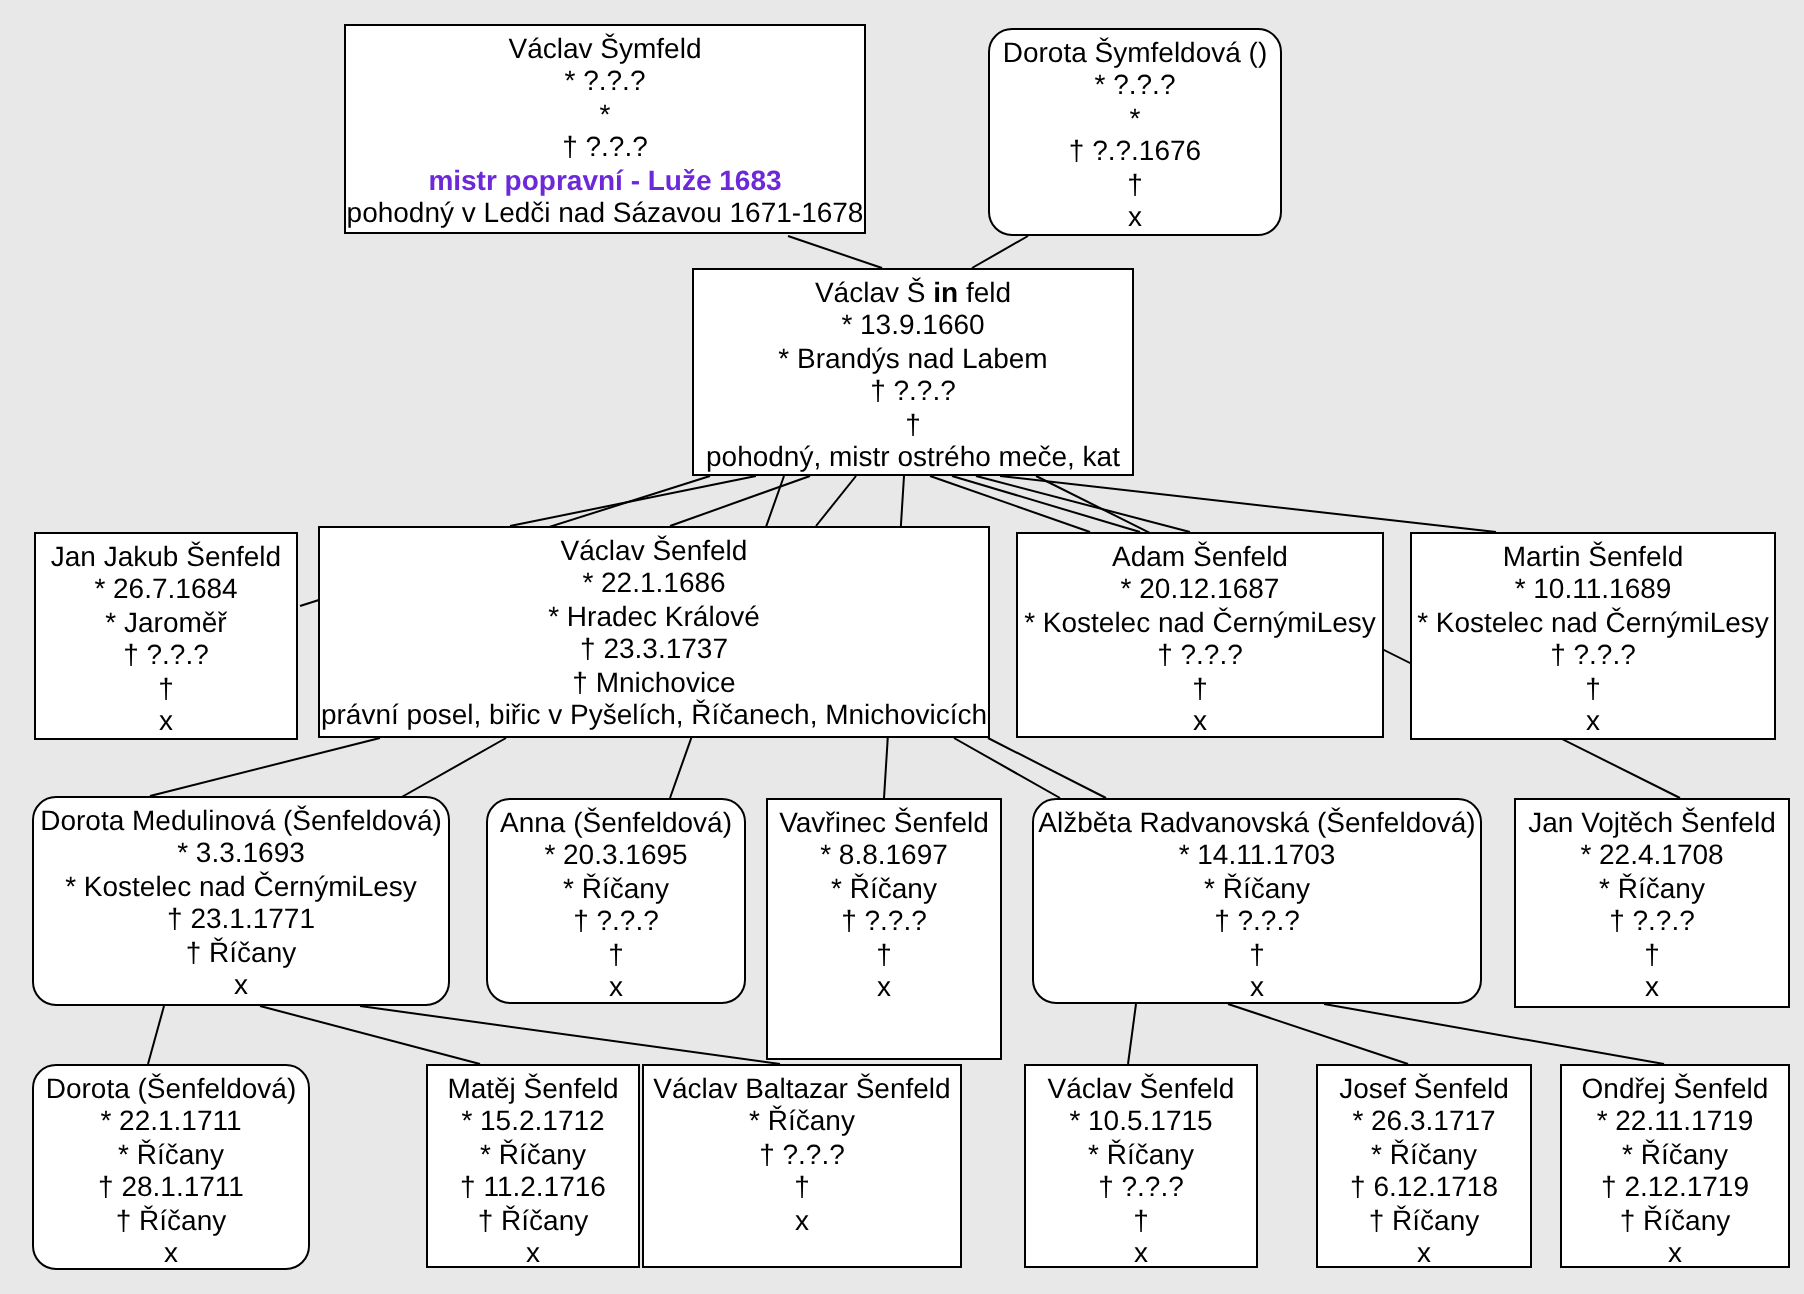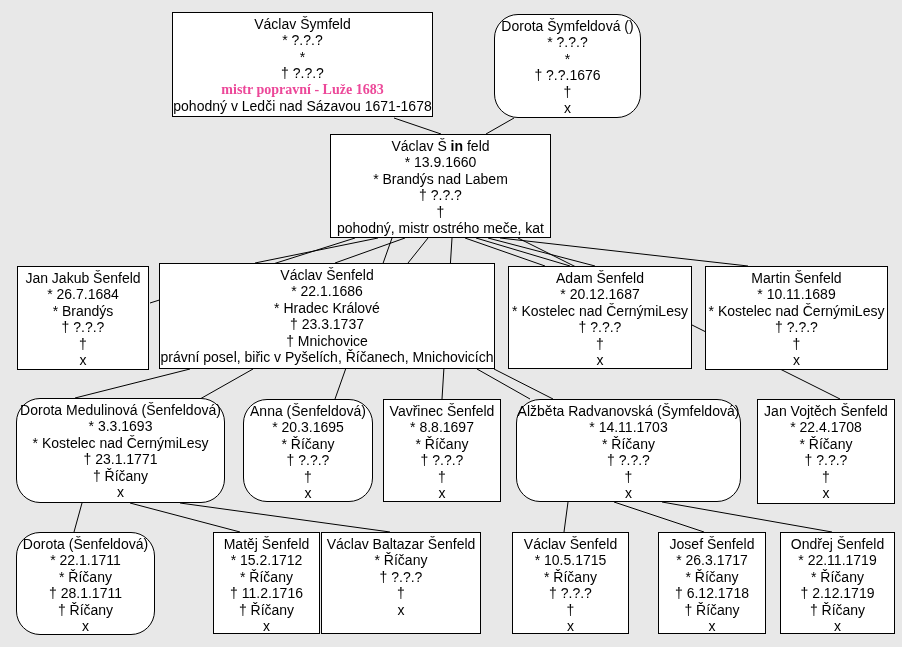--- a/index.html
+++ b/index.html
@@ -18,27 +18,27 @@
     box-sizing:border-box;
     background:#ffffff;
     border:1.5px solid #000;
     text-align:center;
     font-size:14px;
     line-height:16.4px;
     color:#000;
     padding-top:3px;
     cursor:default;
   }
-  .person-box.rounded{border-radius:24px;}
+  .person-box.rounded{border-radius:12px;}
   .person-name{white-space:nowrap;}
   .person-line{white-space:nowrap;}
   .person-line.serif{
-    font-family:Liberation Serif, serif;
+    font-family:Liberation Sans, sans-serif;
     font-weight:bold;
-    color:#ec4899;
+    color:#6d28d9;
   }
   .bold{font-weight:bold;}
 </style>
 </head>
 <body>
 
 <div id="canvas">
   <svg id="lines" width="902" height="647">
       <line x1="394" y1="118" x2="441" y2="134"></line>
       <line x1="514" y1="118" x2="486" y2="134"></line>
@@ -74,32 +74,32 @@
         <div class="person-line">pohodný v Ledči nad Sázavou 1671-1678</div>
       </div>
       <div class="person-box rounded" style="left: 494px; top: 14px; width: 147px; height: 104px;">
         <div class="person-name">Dorota Šymfeldová ()</div>
         <div class="person-line">* ?.?.?</div>
         <div class="person-line">*</div>
         <div class="person-line">† ?.?.1676</div>
         <div class="person-line">†</div>
         <div class="person-line">x</div>
       </div>
-      <div class="person-box" style="left: 330px; top: 134px; width: 221px; height: 104px;">
+      <div class="person-box" style="left: 346px; top: 134px; width: 221px; height: 104px;">
         <div class="person-name"><span>Václav Š </span><span class="bold">in</span><span> feld</span></div>
         <div class="person-line">* 13.9.1660</div>
         <div class="person-line">* Brandýs nad Labem</div>
         <div class="person-line">† ?.?.?</div>
         <div class="person-line">†</div>
         <div class="person-line">pohodný, mistr ostrého meče, kat</div>
       </div>
       <div class="person-box" style="left: 17px; top: 266px; width: 132px; height: 104px;">
         <div class="person-name">Jan Jakub Šenfeld</div>
         <div class="person-line">* 26.7.1684</div>
-        <div class="person-line">* Brandýs</div>
+        <div class="person-line">* Jaroměř</div>
         <div class="person-line">† ?.?.?</div>
         <div class="person-line">†</div>
         <div class="person-line">x</div>
       </div>
       <div class="person-box" style="left: 159px; top: 263px; width: 336px; height: 106px;">
         <div class="person-name">Václav  Šenfeld</div>
         <div class="person-line">* 22.1.1686</div>
         <div class="person-line">* Hradec Králové</div>
         <div class="person-line">† 23.3.1737</div>
         <div class="person-line">† Mnichovice</div>
@@ -130,30 +130,30 @@
         <div class="person-line">x</div>
       </div>
       <div class="person-box rounded" style="left: 243px; top: 399px; width: 130px; height: 103px;">
         <div class="person-name">Anna  (Šenfeldová)</div>
         <div class="person-line">* 20.3.1695</div>
         <div class="person-line">* Říčany</div>
         <div class="person-line">† ?.?.?</div>
         <div class="person-line">†</div>
         <div class="person-line">x</div>
       </div>
-      <div class="person-box" style="left: 383px; top: 399px; width: 118px; height: 103px;">
+      <div class="person-box" style="left: 383px; top: 399px; width: 118px; height: 131px;">
         <div class="person-name">Vavřinec Šenfeld</div>
         <div class="person-line">* 8.8.1697</div>
         <div class="person-line">* Říčany</div>
         <div class="person-line">† ?.?.?</div>
         <div class="person-line">†</div>
         <div class="person-line">x</div>
       </div>
       <div class="person-box rounded" style="left: 516px; top: 399px; width: 225px; height: 103px;">
-        <div class="person-name">Alžběta Radvanovská (Šymfeldová)</div>
+        <div class="person-name">Alžběta Radvanovská (Šenfeldová)</div>
         <div class="person-line">* 14.11.1703</div>
         <div class="person-line">* Říčany</div>
         <div class="person-line">† ?.?.?</div>
         <div class="person-line">†</div>
         <div class="person-line">x</div>
       </div>
       <div class="person-box" style="left: 757px; top: 399px; width: 138px; height: 105px;">
         <div class="person-name">Jan Vojtěch Šenfeld</div>
         <div class="person-line">* 22.4.1708</div>
         <div class="person-line">* Říčany</div>

